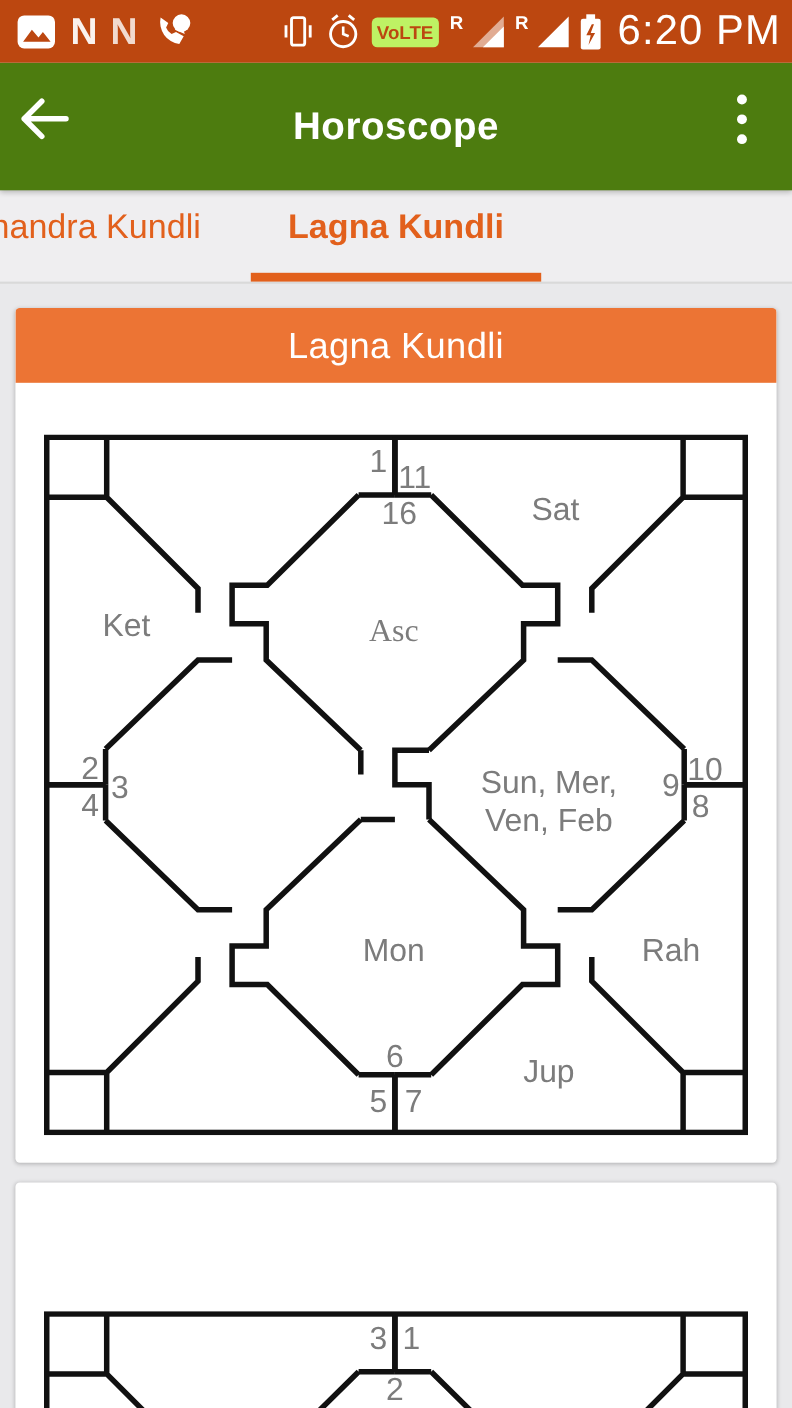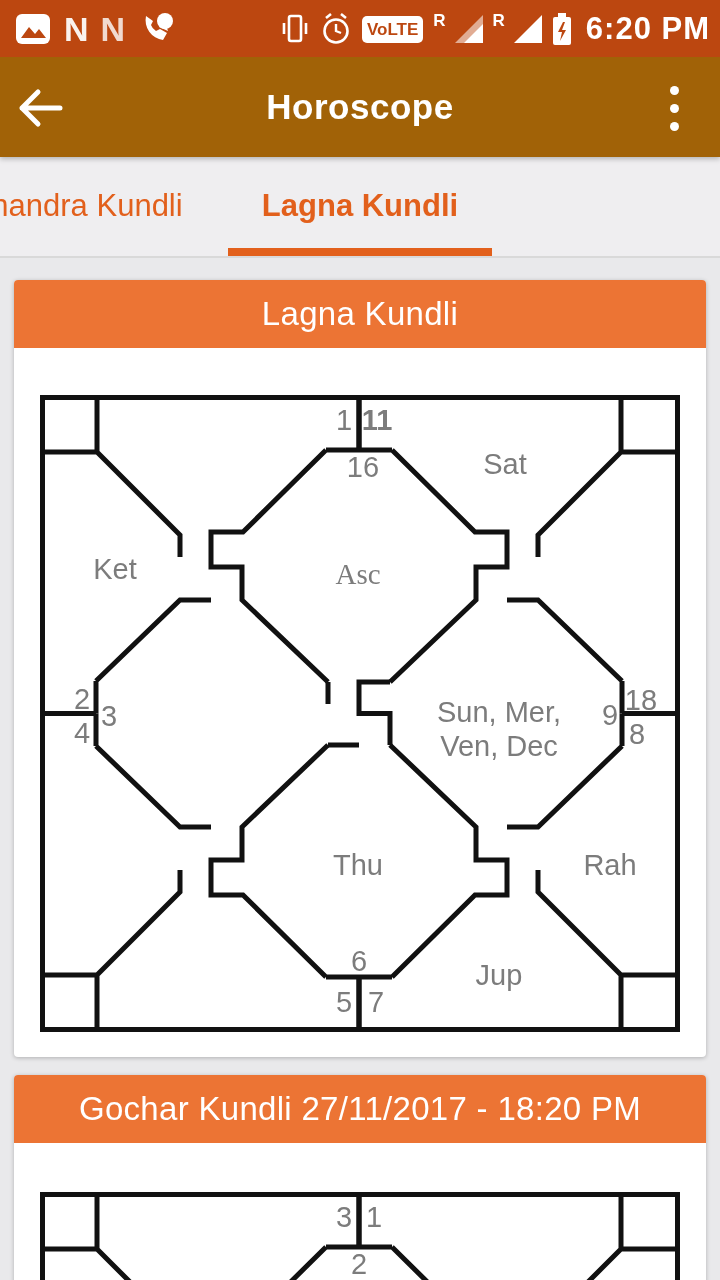--- a/index.html
+++ b/index.html
@@ -14,38 +14,38 @@
   .status-bar {
     position:absolute; left:0; top:0; width:720px; height:57px;
     background:#BC4710; display:flex; align-items:center;
     justify-content:space-between; padding:0 10px; z-index:30;
   }
   .sb-left, .sb-right { display:flex; align-items:center; height:100%; }
   .sb-left { gap:12px; padding-left:4px; }
   .sb-right { gap:9px; }
   .sb-n { color:#fff; opacity:.93; font-size:34px; font-weight:700; line-height:1; }
   .sb-n.dim { opacity:.8; }
-  .sb-time { color:#fff; font-size:31px; font-weight:700; letter-spacing:1px; margin-left:4px; }
+  .sb-time { color:#fff; font-size:38px; font-weight:400; letter-spacing:1px; margin-left:4px; }
   .volte-chip {
-    background:#ffffff; border-radius:5px; height:27px; padding:0 5px;
+    background:#bef264; border-radius:5px; height:27px; padding:0 5px;
     display:flex; align-items:center; position:relative; top:1px;
   }
   .volte-chip span { color:#BC4710; font-size:17px; font-weight:700; letter-spacing:0; }
   .sup-r { color:#fff; font-size:17px; font-weight:700; position:relative; top:-8px; margin-left:1px; }
   .tri { position:relative; width:28px; height:28px; align-self:flex-end; margin-bottom:14px; }
   .tri .t-base { position:absolute; right:0; bottom:0; width:0; height:0;
     border-left:28px solid transparent; border-bottom:28px solid rgba(255,255,255,.55); }
   .tri .t-fill { position:absolute; right:0; bottom:0; width:0; height:0;
     border-left:19px solid transparent; border-bottom:19px solid #fff; }
   .tri.full .t-base { border-bottom-color:#fff; }
 
   
   .app-bar {
-    position:absolute; left:0; top:57px; width:720px; height:100px;
-    background:#a16207; display:flex; align-items:center; z-index:25;
+    position:absolute; left:0; top:57px; width:720px; height:116px;
+    background:#4d7c0f; display:flex; align-items:center; z-index:25;
     box-shadow:0 2px 5px rgba(0,0,0,.25);
     padding-left:38px;
   }
   .app-bar-title {
     position:absolute; left:0; right:0; text-align:center;
     color:#fff; font-size:35px; font-weight:700; letter-spacing:.5px;
   }
   .back-btn { position:absolute; left:14px; top:29px; width:52px; height:44px; cursor:pointer; }
   .menu-btn { position:absolute; right:36px; top:26px; width:20px; height:50px;
     display:flex; flex-direction:column; align-items:center; justify-content:center; gap:9px; cursor:pointer; }
@@ -169,48 +169,45 @@
                      M2.5,318.5 H56
                      M56,286 V318.5"></path>
           </g>
           <use href="#q1" transform="translate(638,0) scale(-1,1)"></use>
           <use href="#q1" transform="translate(0,637) scale(1,-1)"></use>
           <use href="#q1" transform="translate(638,637) scale(-1,-1)"></use>
           <path d="M288,287 V309 M350,287 H319 V318.5 H350 V350 M288,350 H319"></path>
         </g>
       </svg>
       <span class="chart-label" style="left:304px; top:25px;">1</span>
-      <span class="chart-label" style="left:337px; top:25px;font-weight:bold;">11</span>
+      <span class="chart-label" style="left:337px; top:40px;">11</span>
       <span class="chart-label" style="left:323px; top:72px;">16</span>
       <span class="chart-label" style="left:465px; top:69px;">Sat</span>
       <span class="chart-label" style="left:75px;  top:174px;">Ket</span>
       <span class="chart-label" style="left:318px; top:179px;font-family:Liberation Serif, serif;">Asc</span>
       <span class="chart-label" style="left:42px;  top:304px;">2</span>
       <span class="chart-label" style="left:69px;  top:321px;">3</span>
       <span class="chart-label" style="left:42px;  top:338px;">4</span>
       <div class="chart-label" style="left:459px; top:334px;">
         <span style="display:block;">Sun, Mer,</span>
-        <span style="display:block;">Ven, Dec</span>
+        <span style="display:block;">Ven, Feb</span>
       </div>
       <span class="chart-label" style="left:570px; top:320px;">9</span>
-      <span class="chart-label" style="left:601px; top:305px;">18</span>
+      <span class="chart-label" style="left:601px; top:305px;">10</span>
       <span class="chart-label" style="left:597px; top:339px;">8</span>
-      <span class="chart-label" style="left:318px; top:470px;">Thu</span>
+      <span class="chart-label" style="left:318px; top:470px;">Mon</span>
       <span class="chart-label" style="left:570px; top:470px;">Rah</span>
       <span class="chart-label" style="left:319px; top:566px;">6</span>
       <span class="chart-label" style="left:459px; top:580px;text-align:center;">Jup</span>
       <span class="chart-label" style="left:304px; top:607px;">5</span>
       <span class="chart-label" style="left:336px; top:607px;">7</span>
     </div>
   </div>
 
   <div class="card" id="card-gochar">
-    <div class="card-header">
-      <span>Gochar Kundli 27/11/2017 - 18:20 PM</span>
-    </div>
     <div class="chart">
       <svg width="640" height="637" viewBox="0 0 640 637">
         <g stroke="#111" stroke-width="5" fill="none">
           <rect x="2.5" y="2.5" width="635" height="632"></rect>
           <g id="q2">
             <path d="M57,2.5 V57 H2.5
                      M57,57 L140,140 V162
                      M286,55 L203,137 H171 V172 H202 V205 L288,287
                      M171,205 H140 L56,286
                      M319,2.5 V55

